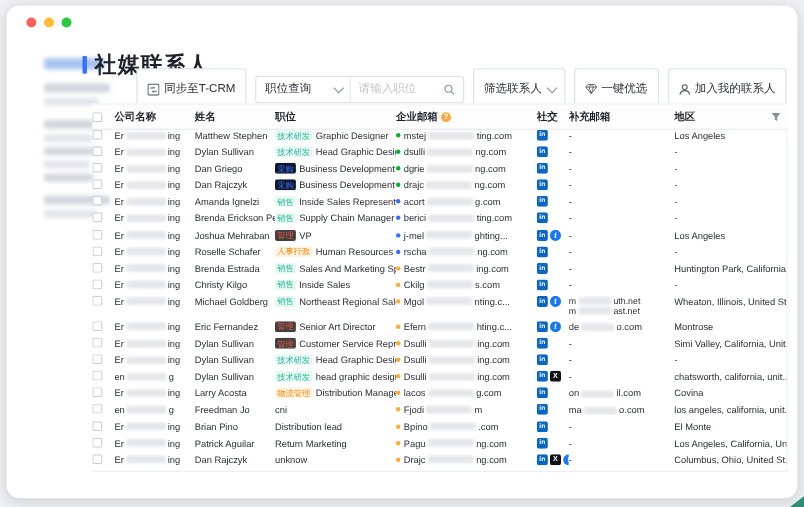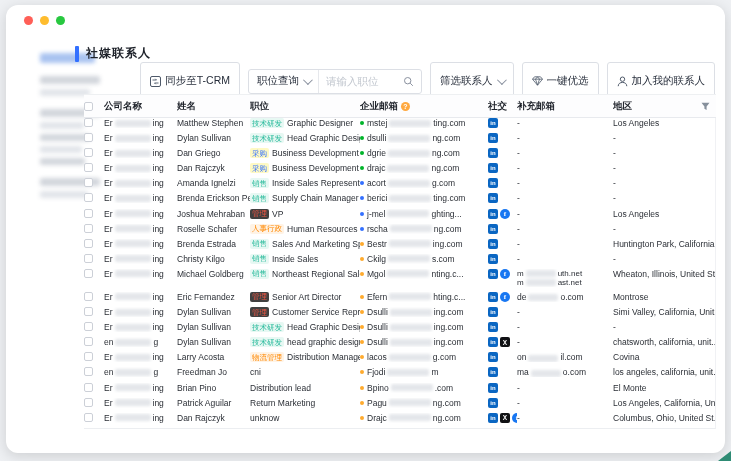--- a/index.html
+++ b/index.html
@@ -14,27 +14,27 @@
 
   
   .side { position:absolute; left:34px; top:44px; width:70px; }
   .sbar { border-radius:2px; filter:blur(2px); margin-bottom:0; position:absolute; left:0; }
   .sb-blue{background:#a9c3f0;}
   .sb-g1{background:#d2d6dc;} .sb-g2{background:#e1e4e9;}
 
   
   .page-head { position:absolute; left:69px; top:40px; display:flex; align-items:center; }
   .accent-bar { width:4px; height:16px; background:#3370ff; border-radius:1px; margin-right:7px; }
-  .page-title { font-size:12px; font-weight:700; color:#1d2129; letter-spacing:1px; }
+  .page-title { font-size:20px; font-weight:700; color:#1d2129; letter-spacing:1px; }
 
   
   .toolbar { position:absolute; right:10px; top:57px; display:flex; gap:8px; align-items:center; }
   .btn { height:38px; display:flex; align-items:center; gap:4px; border:1px solid #dcdfe5; border-radius:3px; background:#fff; padding:0 9px; font-size:10.5px; color:#272e3b; cursor:pointer; white-space:nowrap; }
   .combo { display:flex; height:25px; border:1px solid #dcdfe5; border-radius:3px; overflow:hidden; }
-  .combo .dd { display:flex; align-items:center; gap:4px; padding:0 8px; font-size:10.5px; color:#272e3b; border-right:1px solid #e6e8ec; }
+  .combo .dd { display:flex; align-items:center; gap:20px; padding:0 8px; font-size:10.5px; color:#272e3b; border-right:1px solid #e6e8ec; }
   .combo .inp { display:flex; align-items:center; gap:4px; padding:0 7px; width:102px; justify-content:space-between; }
   .combo .inp input { border:none; outline:none; width:72px; font-size:10.5px; color:#272e3b; }
   .combo .inp input::placeholder { color:#c2c7cf; }
   .chev { width:7px; height:7px; border-right:1px solid #8a919f; border-bottom:1px solid #8a919f; transform:rotate(45deg) translateY(-2px); }
   .ico svg { display:block; }
 
   
   .table { position:absolute; left:78px; right:9px; top:89px; font-size:8.5px; color:#2b2f36; }
   .thead { display:flex; align-items:center; height:24px; border-top:1px solid #eef0f2; border-bottom:1px solid #e8eaee; background:#fdfdfe; font-size:9.5px; font-weight:700; color:#1d2129; position:relative; }
   .trow { display:flex; align-items:flex-start; height:15.1px; }
@@ -49,21 +49,21 @@
   .col-so{width:29px; gap:2px;}
   .col-ex{width:96px;}
   .col-re{flex:1;}
   .cb { width:9px; height:9px; border:1px solid #ccd0d7; border-radius:2px; background:#fff; }
 
   .blur { display:inline-block; height:7px; border-radius:2px; background:#c9ced6; opacity:.5; filter:blur(1.5px); margin:0 2px; vertical-align:middle; }
   .bl-co{width:36px;} .bl-em{width:42px;} .bl-ex{width:30px;}
 
   .tag { font-size:7.5px; line-height:9px; padding:0.5px 2px; border-radius:2px; margin-right:3px; flex-shrink:0; }
   .tag-teal{color:#23b899; background:#e7f8f3;}
-  .tag-blue{color:#3370ff; background:#fef9c3;}
+  .tag-blue{color:#3370ff; background:#0f172a;}
   .tag-red{color:#f25643; background:#404040;}
   .tag-orange{color:#ff8800; background:#fff3e5;}
 
   .dot { width:4px; height:4px; border-radius:50%; display:inline-block; margin-right:3px; flex-shrink:0; }
   .dot-green{background:#00b42a}.dot-blue{background:#3370ff}.dot-yellow{background:#ffab2e}
 
   .si { width:10px; height:10px; display:inline-flex; align-items:center; justify-content:center; font-weight:700; color:#fff; flex-shrink:0; }
   .si-in { background:#0a66c2; border-radius:2px; font-size:6px; }
   .si-fb { background:#1877f2; border-radius:50%; font-size:7px; font-family:"Liberation Serif",serif; }
   .si-x  { background:#101114; border-radius:2px; font-size:6.5px; }

